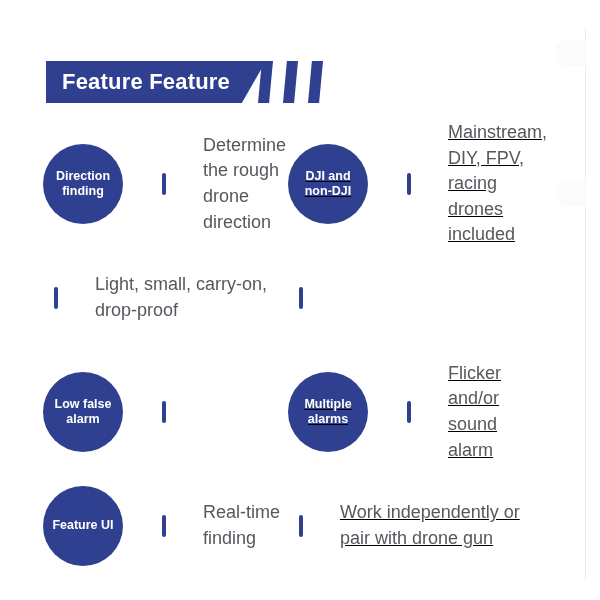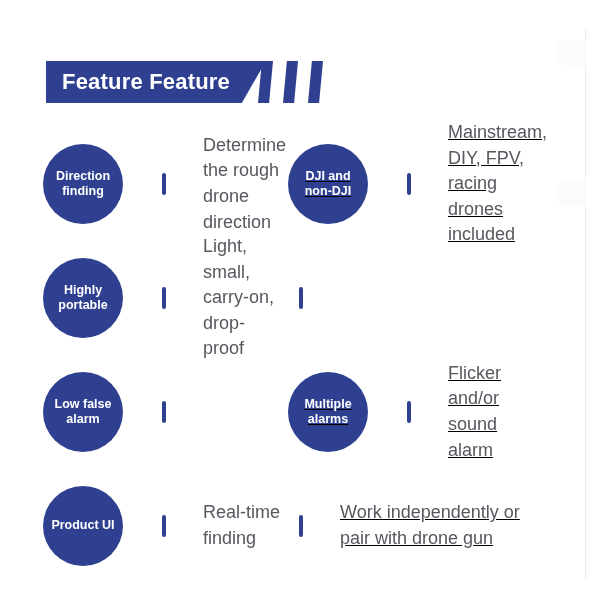--- a/index.html
+++ b/index.html
@@ -171,21 +171,20 @@
       </div>
       <div class="feature col-right">
         <div class="feature-badge">DJI and<br>non-DJI</div>
         <div class="feature-divider"></div>
         <div class="feature-desc">Mainstream, DIY, FPV,<br>racing drones included</div>
       </div>
     </div>
 
     <div class="feature-row">
       <div class="feature col-left">
-        <div class="feature-badge">Highly<br>portable</div>
         <div class="feature-divider"></div>
         <div class="feature-desc">Light, small, carry-on,<br>drop-proof</div>
       </div>
       <div class="feature col-right">
         <div class="feature-divider"></div>
       </div>
     </div>
 
     <div class="feature-row">
       <div class="feature col-left">
@@ -194,21 +193,21 @@
       </div>
       <div class="feature col-right">
         <div class="feature-badge">Multiple<br>alarms</div>
         <div class="feature-divider"></div>
         <div class="feature-desc">Flicker and/or sound<br>alarm</div>
       </div>
     </div>
 
     <div class="feature-row">
       <div class="feature col-left">
-        <div class="feature-badge">Product UI</div>
+        <div class="feature-badge">Feature UI</div>
         <div class="feature-divider"></div>
         <div class="feature-desc">Real-time finding</div>
       </div>
       <div class="feature col-right">
         <div class="feature-divider"></div>
         <div class="feature-desc">Work independently or<br>pair with drone gun</div>
       </div>
     </div>
 
   </div>

